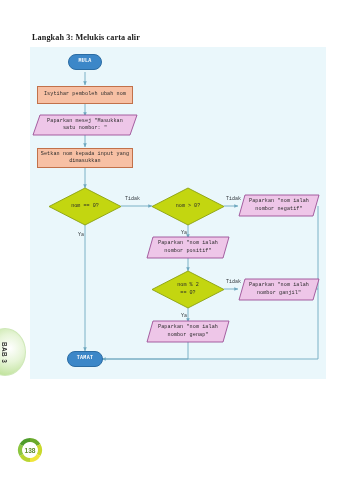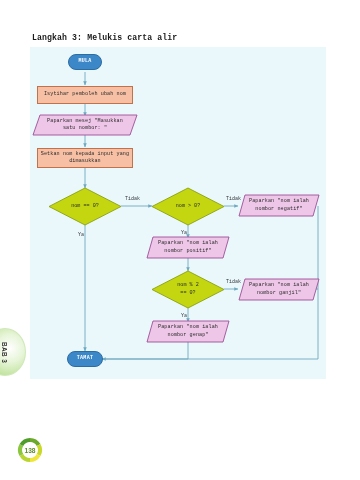--- a/index.html
+++ b/index.html
@@ -13,21 +13,21 @@
     position: relative;
     overflow: hidden;
     font-family: "Liberation Sans", sans-serif;
   }
 
   
   #page-title {
     position: absolute;
     left: 32px;
     top: 33px;
-    font-family: Liberation Mono, monospace;
+    font-family: Liberation Serif, serif;
     font-weight: bold;
     font-size: 8.2px;
     color: #1a1a1a;
     letter-spacing: 0.1px;
     white-space: nowrap;
   }
 
   
   #flow-canvas {
     position: absolute;

